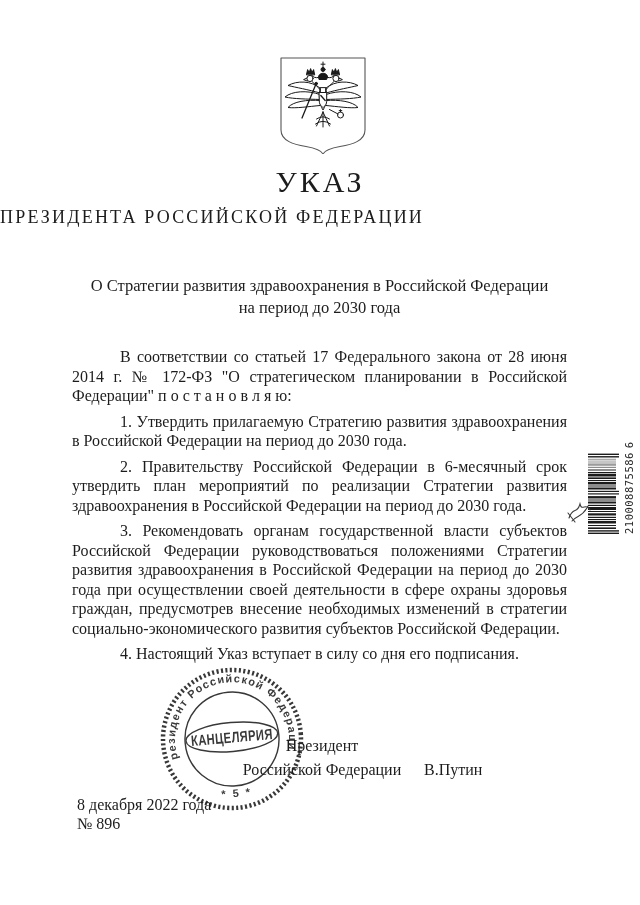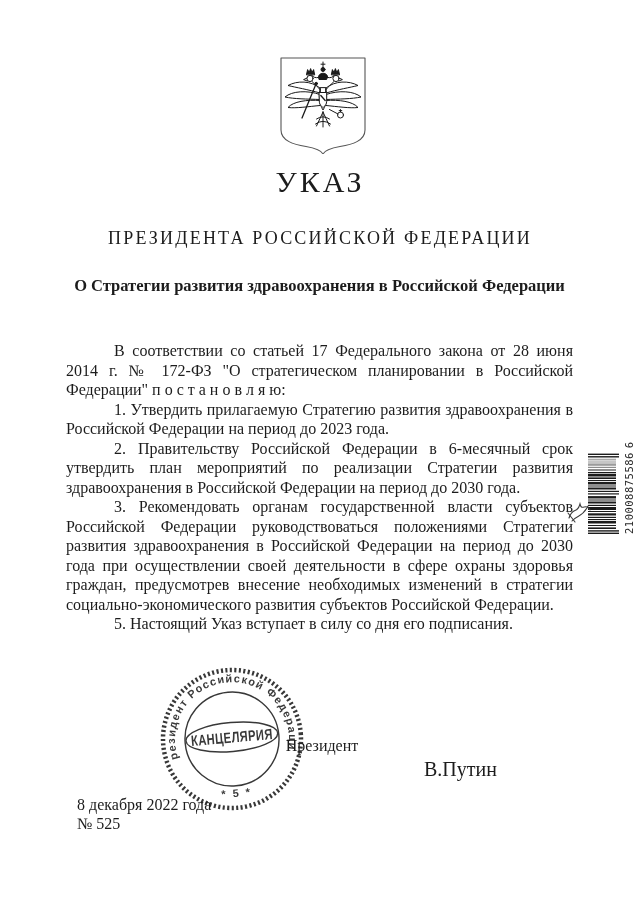--- a/index.html
+++ b/index.html
@@ -15,44 +15,44 @@
   
   .emblem{position:absolute;left:279px;top:56px;width:88px;height:98px;}
   
   .doc-title{
     position:absolute;top:167px;left:0;width:100%;
     text-align:center;font-size:30px;line-height:30px;
     letter-spacing:3px;white-space:nowrap;
   }
   .doc-subtitle{
     position:absolute;top:206px;left:0;width:100%;
-    text-align:center;font-size:18px;line-height:22px;
-    letter-spacing:2.2px;white-space:nowrap;margin-top:21px;
+    text-align:left;font-size:18px;line-height:22px;
+    letter-spacing:2.2px;white-space:nowrap;
   }
   .doc-subject{
     position:absolute;top:275px;left:66px;width:507px;
-    text-align:center;font-weight:bold;font-size:16.5px;line-height:21.5px;
+    text-align:center;font-weight:normal;font-size:16.5px;line-height:21.5px;
   }
   
   .doc-body{
     position:absolute;top:341px;left:66px;width:507px;
     font-size:16px;line-height:19.5px;
   }
   .doc-body p{
-    margin:0;text-indent:48px;
+    margin:6px;text-indent:48px;
     text-align:justify;text-align-last:left;
   }
   
   .stamp{position:absolute;left:157px;top:664px;width:150px;height:150px;z-index:3;opacity:.88;}
   .stamp text{fill:#1d1d1d;}
   
   .sig-title{position:absolute;left:240px;width:164px;text-align:center;font-size:16px;line-height:19px;white-space:nowrap;z-index:1;}
   .sig-t1{top:736px;}
   .sig-t2{top:760px;}
-  .sig-name{position:absolute;left:424px;top:760px;font-size:20px;line-height:19px;white-space:nowrap;z-index:1;}
+  .sig-name{position:absolute;left:424px;top:760px;font-size:16px;line-height:19px;white-space:nowrap;z-index:1;}
   
   .footer{position:absolute;left:77px;top:795px;font-size:16px;line-height:19.3px;}
   .footer div{white-space:nowrap;}
   
   .barcode-wrap{position:absolute;left:588px;top:442px;width:46px;height:92px;}
   .barcode-inner{
     position:absolute;left:-23px;top:23px;width:92px;height:46px;
     transform:rotate(-90deg);
   }
   .barcode-digits{
@@ -114,50 +114,52 @@
       <path d="M44,56 L37.5,70 M44,56 V71 M44,56 L50.5,70"></path>
       <path d="M37.5,63 Q44,58.5 50.5,63 M36.5,68 Q44,62.5 51.5,68"></path>
     </g>
   </svg>
 
   <div class="doc-title">УКАЗ</div>
   <div class="doc-subtitle">ПРЕЗИДЕНТА РОССИЙСКОЙ ФЕДЕРАЦИИ</div>
 
   <div class="doc-subject">
     <div>О Стратегии развития здравоохранения в Российской Федерации</div>
+    <div>на период до 2030 года</div>
   </div>
 
   <div class="doc-body">
     <p>В соответствии со статьей 17 Федерального закона от 28 июня 2014 г. № 172-ФЗ "О стратегическом планировании в Российской Федерации" п о с т а н о в л я ю:</p>
-    <p>1. Утвердить прилагаемую Стратегию развития здравоохранения в Российской Федерации на период до 2023 года.</p>
+    <p>1. Утвердить прилагаемую Стратегию развития здравоохранения в Российской Федерации на период до 2030 года.</p>
     <p>2. Правительству Российской Федерации в 6-месячный срок утвердить план мероприятий по реализации Стратегии развития здравоохранения в Российской Федерации на период до 2030 года.</p>
     <p>3. Рекомендовать органам государственной власти субъектов Российской Федерации руководствоваться положениями Стратегии развития здравоохранения в Российской Федерации на период до 2030 года при осуществлении своей деятельности в сфере охраны здоровья граждан, предусмотрев внесение необходимых изменений в стратегии социально-экономического развития субъектов Российской Федерации.</p>
-    <p>5. Настоящий Указ вступает в силу со дня его подписания.</p>
+    <p>4. Настоящий Указ вступает в силу со дня его подписания.</p>
   </div>
 
   <svg class="stamp" viewBox="0 0 150 150" xmlns="http://www.w3.org/2000/svg">
     <g transform="rotate(-5 75 75)">
       <circle cx="75" cy="75" r="69" fill="none" stroke="#1d1d1d" stroke-width="4.5" stroke-dasharray="2.1 2.4"></circle>
       <circle cx="75" cy="75" r="47" fill="none" stroke="#1d1d1d" stroke-width="1.4"></circle>
       <path id="ringPath" d="M 19.9,89.8 A 57 57 0 1 1 130.1,89.8" fill="none"></path>
       <text font-family="Liberation Sans, sans-serif" font-size="11" font-weight="600" letter-spacing="1.2">
         <textPath href="#ringPath" startOffset="50%" text-anchor="middle">Президент Российской Федерации</textPath>
       </text>
       <ellipse cx="75" cy="73" rx="46" ry="14.5" fill="none" stroke="#1d1d1d" stroke-width="1.4"></ellipse>
       <text x="75" y="78.5" text-anchor="middle" font-family="Liberation Sans, sans-serif" font-size="15" font-weight="bold" letter-spacing="0.5" textLength="82" lengthAdjust="spacingAndGlyphs">КАНЦЕЛЯРИЯ</text>
       <text x="75" y="133" text-anchor="middle" font-family="Liberation Sans, sans-serif" font-size="11" font-weight="600" letter-spacing="2">* 5 *</text>
     </g>
   </svg>
 
   <div class="sig-title sig-t1">Президент</div>
+  <div class="sig-title sig-t2">Российской Федерации</div>
   <div class="sig-name">В.Путин</div>
 
   <div class="footer">
     <div>8 декабря 2022 года</div>
-    <div>№ 525</div>
+    <div>№ 896</div>
   </div>
 
   <div class="barcode-wrap">
     <div class="barcode-inner">
       <svg width="92" height="31" viewBox="0 0 92 31" xmlns="http://www.w3.org/2000/svg">
         <g fill="#1c1c1c">
           <rect x="0" y="0" width="1.4" height="31"></rect>
             <rect x="2.4" y="0" width="1.4" height="31"></rect>
           <rect x="5" y="0" width="1.6" height="28"></rect>
             <rect x="8" y="0" width="1" height="28"></rect>

